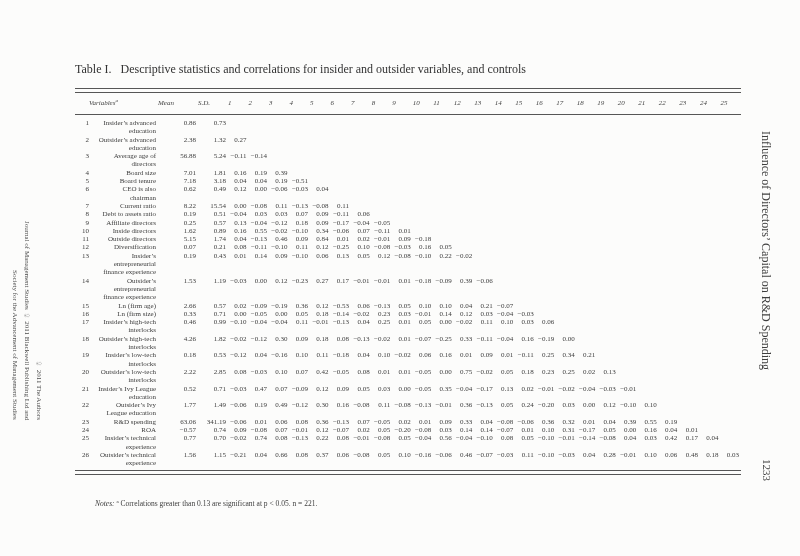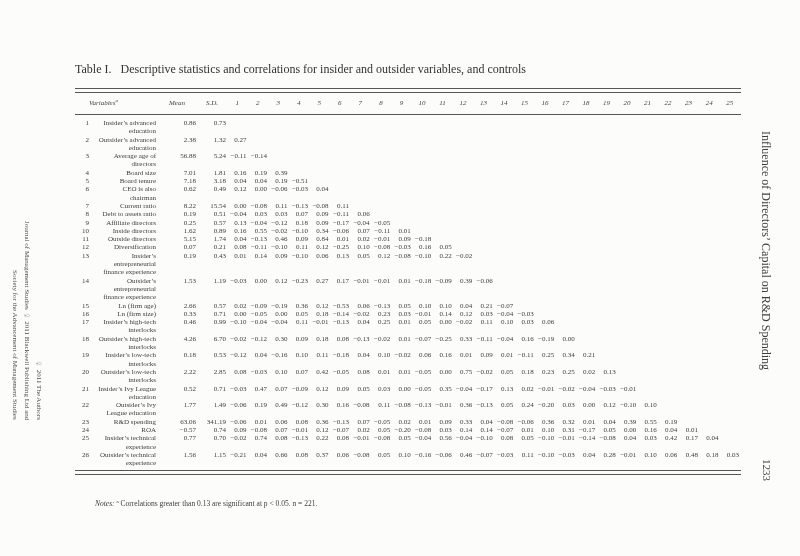--- a/index.html
+++ b/index.html
@@ -27,21 +27,21 @@
   .content { position:absolute; left:75px; top:62px; width:666px; }
   .caption { font-size:12px; color:#333; margin:0 0 11px 0; }
   .cap-label { margin-right:9px; }
   .rule-double { height:3px; border-top:1px solid #565656; border-bottom:1px solid #565656; }
   table.stats { width:100%; border-collapse:collapse; table-layout:fixed; }
   .col-idx { width:15px; } .col-label { width:68px; }
   .col-mean { width:40px; } .col-sd { width:30px; }
   thead th {
     font-style:italic; font-weight:normal; font-size:7px;
     padding:6px 2px 7px 0; border-bottom:1px solid #565656;
-    text-align:center; vertical-align:bottom; color:#444;
+    text-align:left; vertical-align:bottom; color:#444;
   }
   th.th-vars { text-align:left; padding-left:14px; }
   tbody td {
     font-size:7px; line-height:8.3px; vertical-align:top;
     text-align:right; padding:0 2px 0 0; color:#3d3d3d;
   }
   tbody tr:first-child td { padding-top:4px; }
   tbody tr:last-child td { padding-bottom:3px; }
   td.td-label { text-align:right; padding-left:5px; }
   td.td-idx { padding-right:1px; }
@@ -660,21 +660,21 @@
             <td class="td-corr"></td>
             <td class="td-corr"></td>
             <td class="td-corr"></td>
             <td class="td-corr"></td>
             <td class="td-corr"></td>
           </tr>
           <tr>
             <td class="td-idx">18</td>
             <td class="td-label">Outsider’s high-tech interlocks</td>
             <td class="td-mean">4.26</td>
-            <td class="td-sd">6.70</td>
+            <td class="td-sd">1.82</td>
             <td class="td-corr">−0.02</td>
             <td class="td-corr">−0.12</td>
             <td class="td-corr">0.30</td>
             <td class="td-corr">0.09</td>
             <td class="td-corr">0.18</td>
             <td class="td-corr">0.08</td>
             <td class="td-corr">−0.13</td>
             <td class="td-corr">−0.02</td>
             <td class="td-corr">0.01</td>
             <td class="td-corr">−0.07</td>

